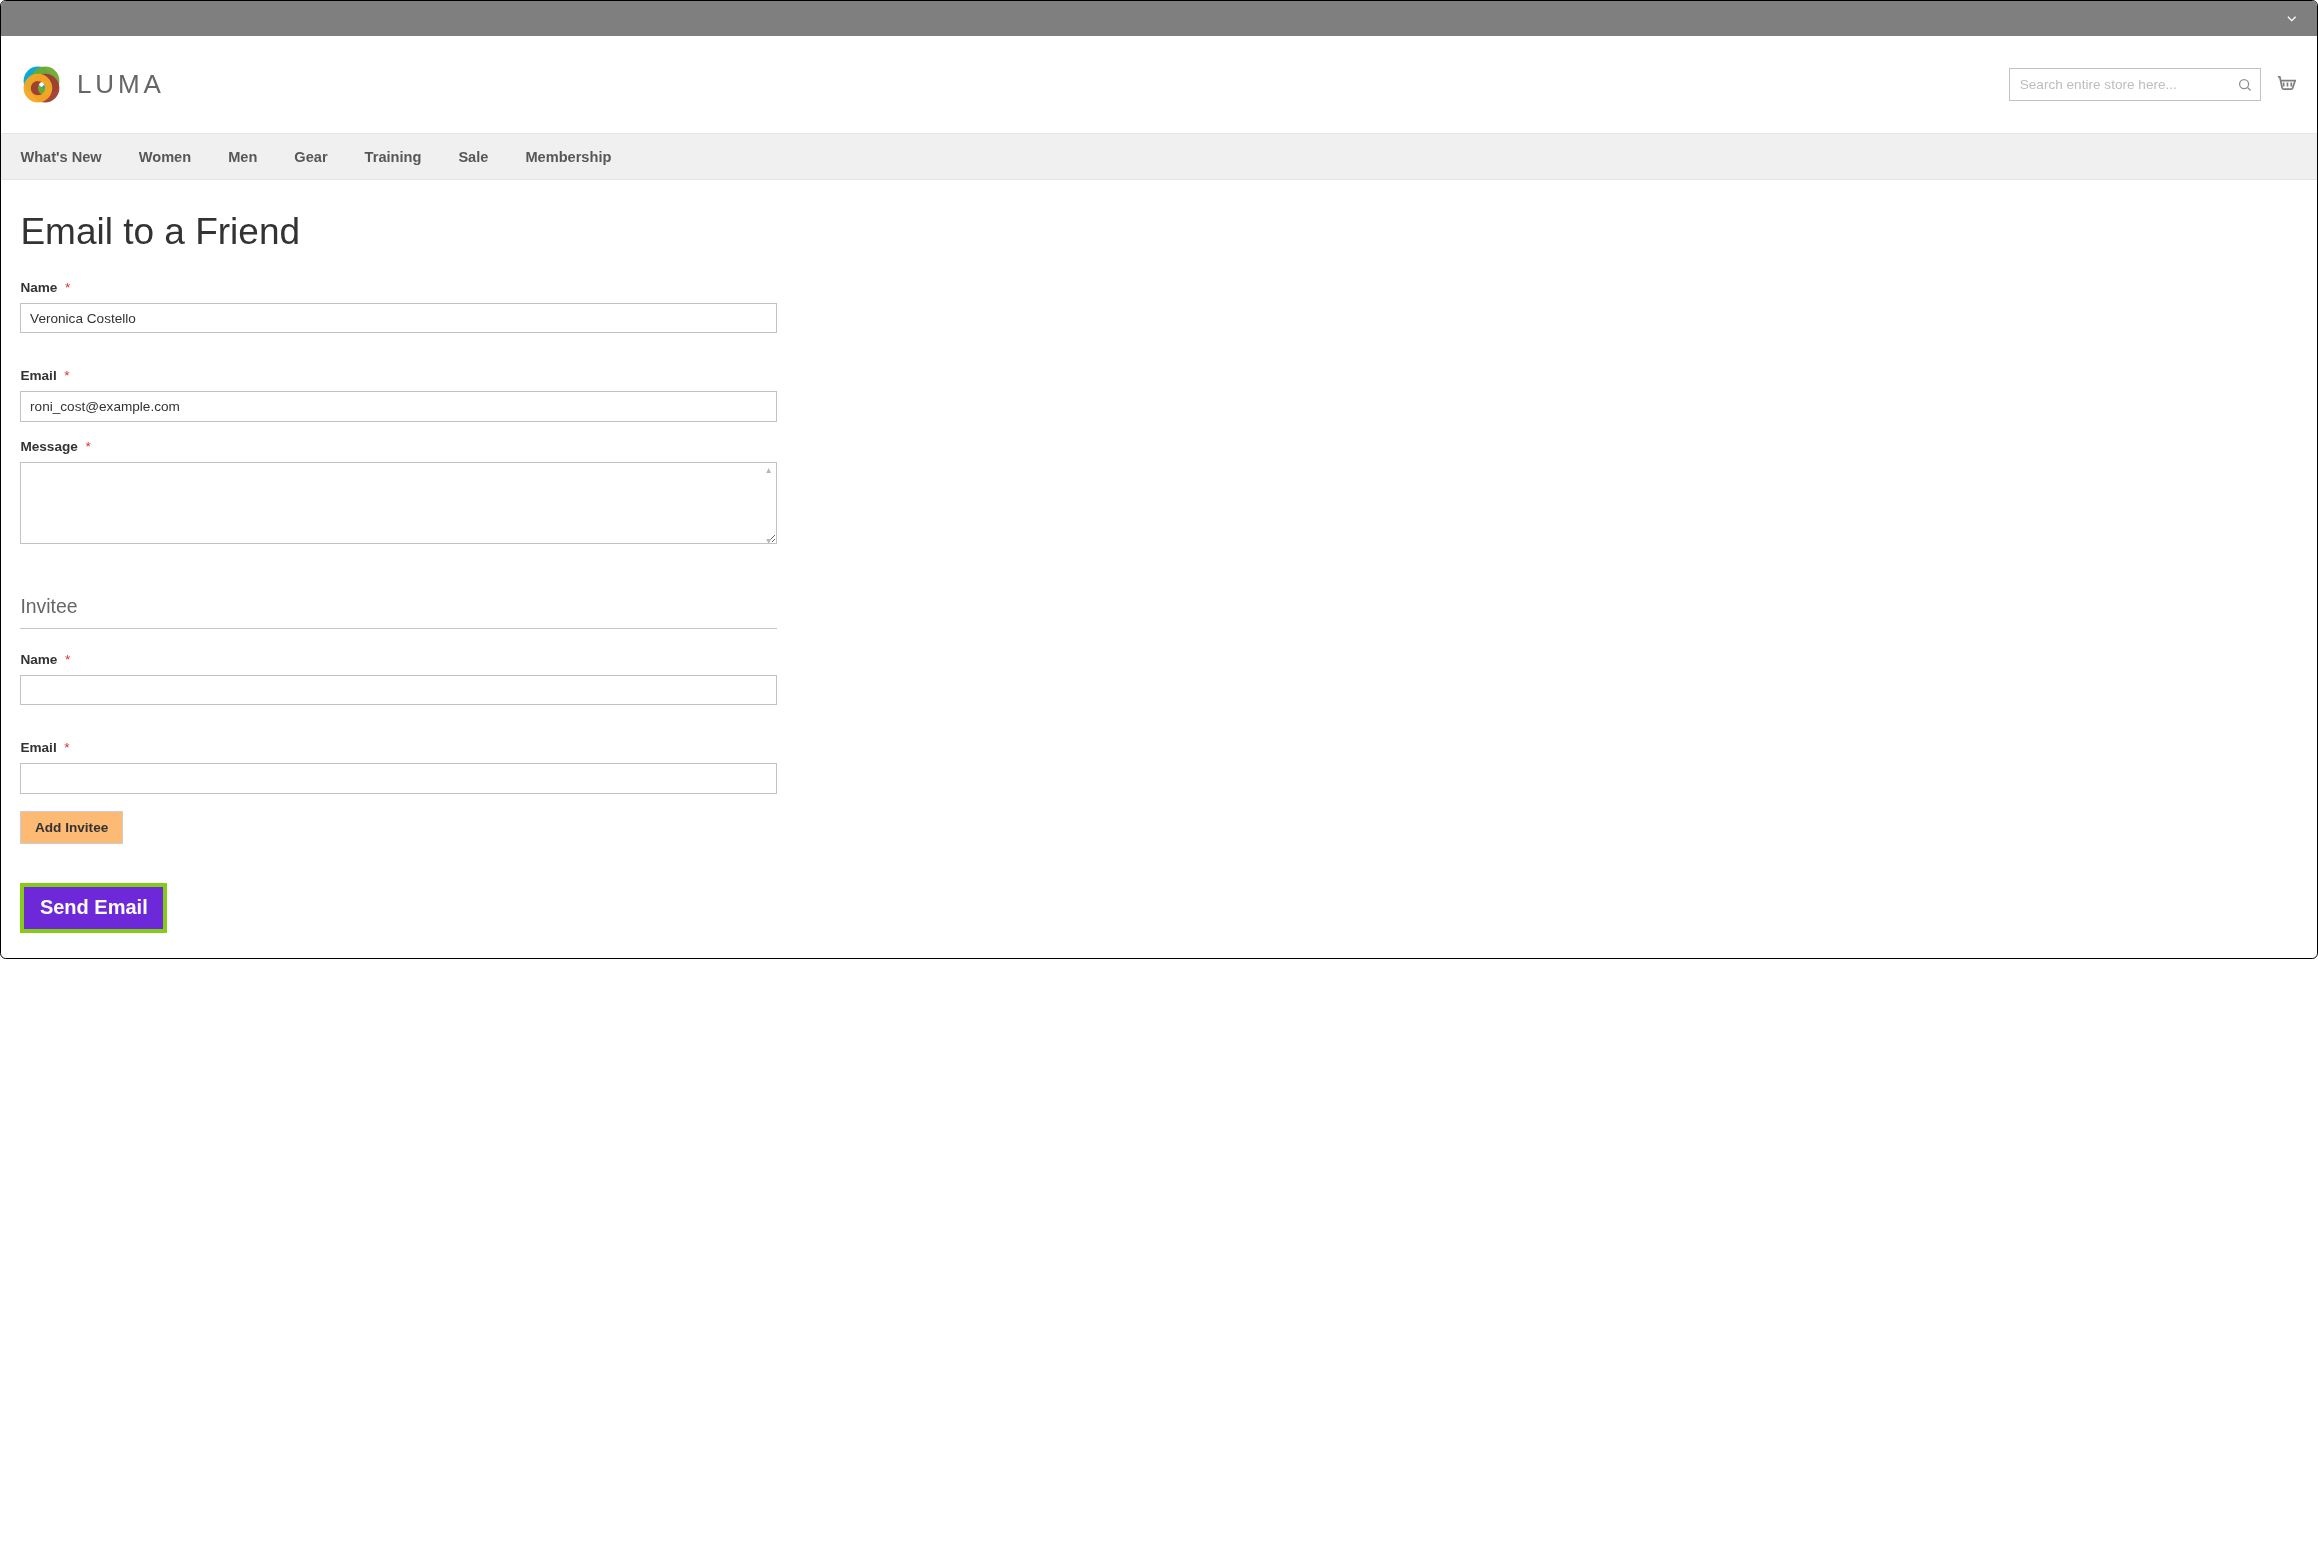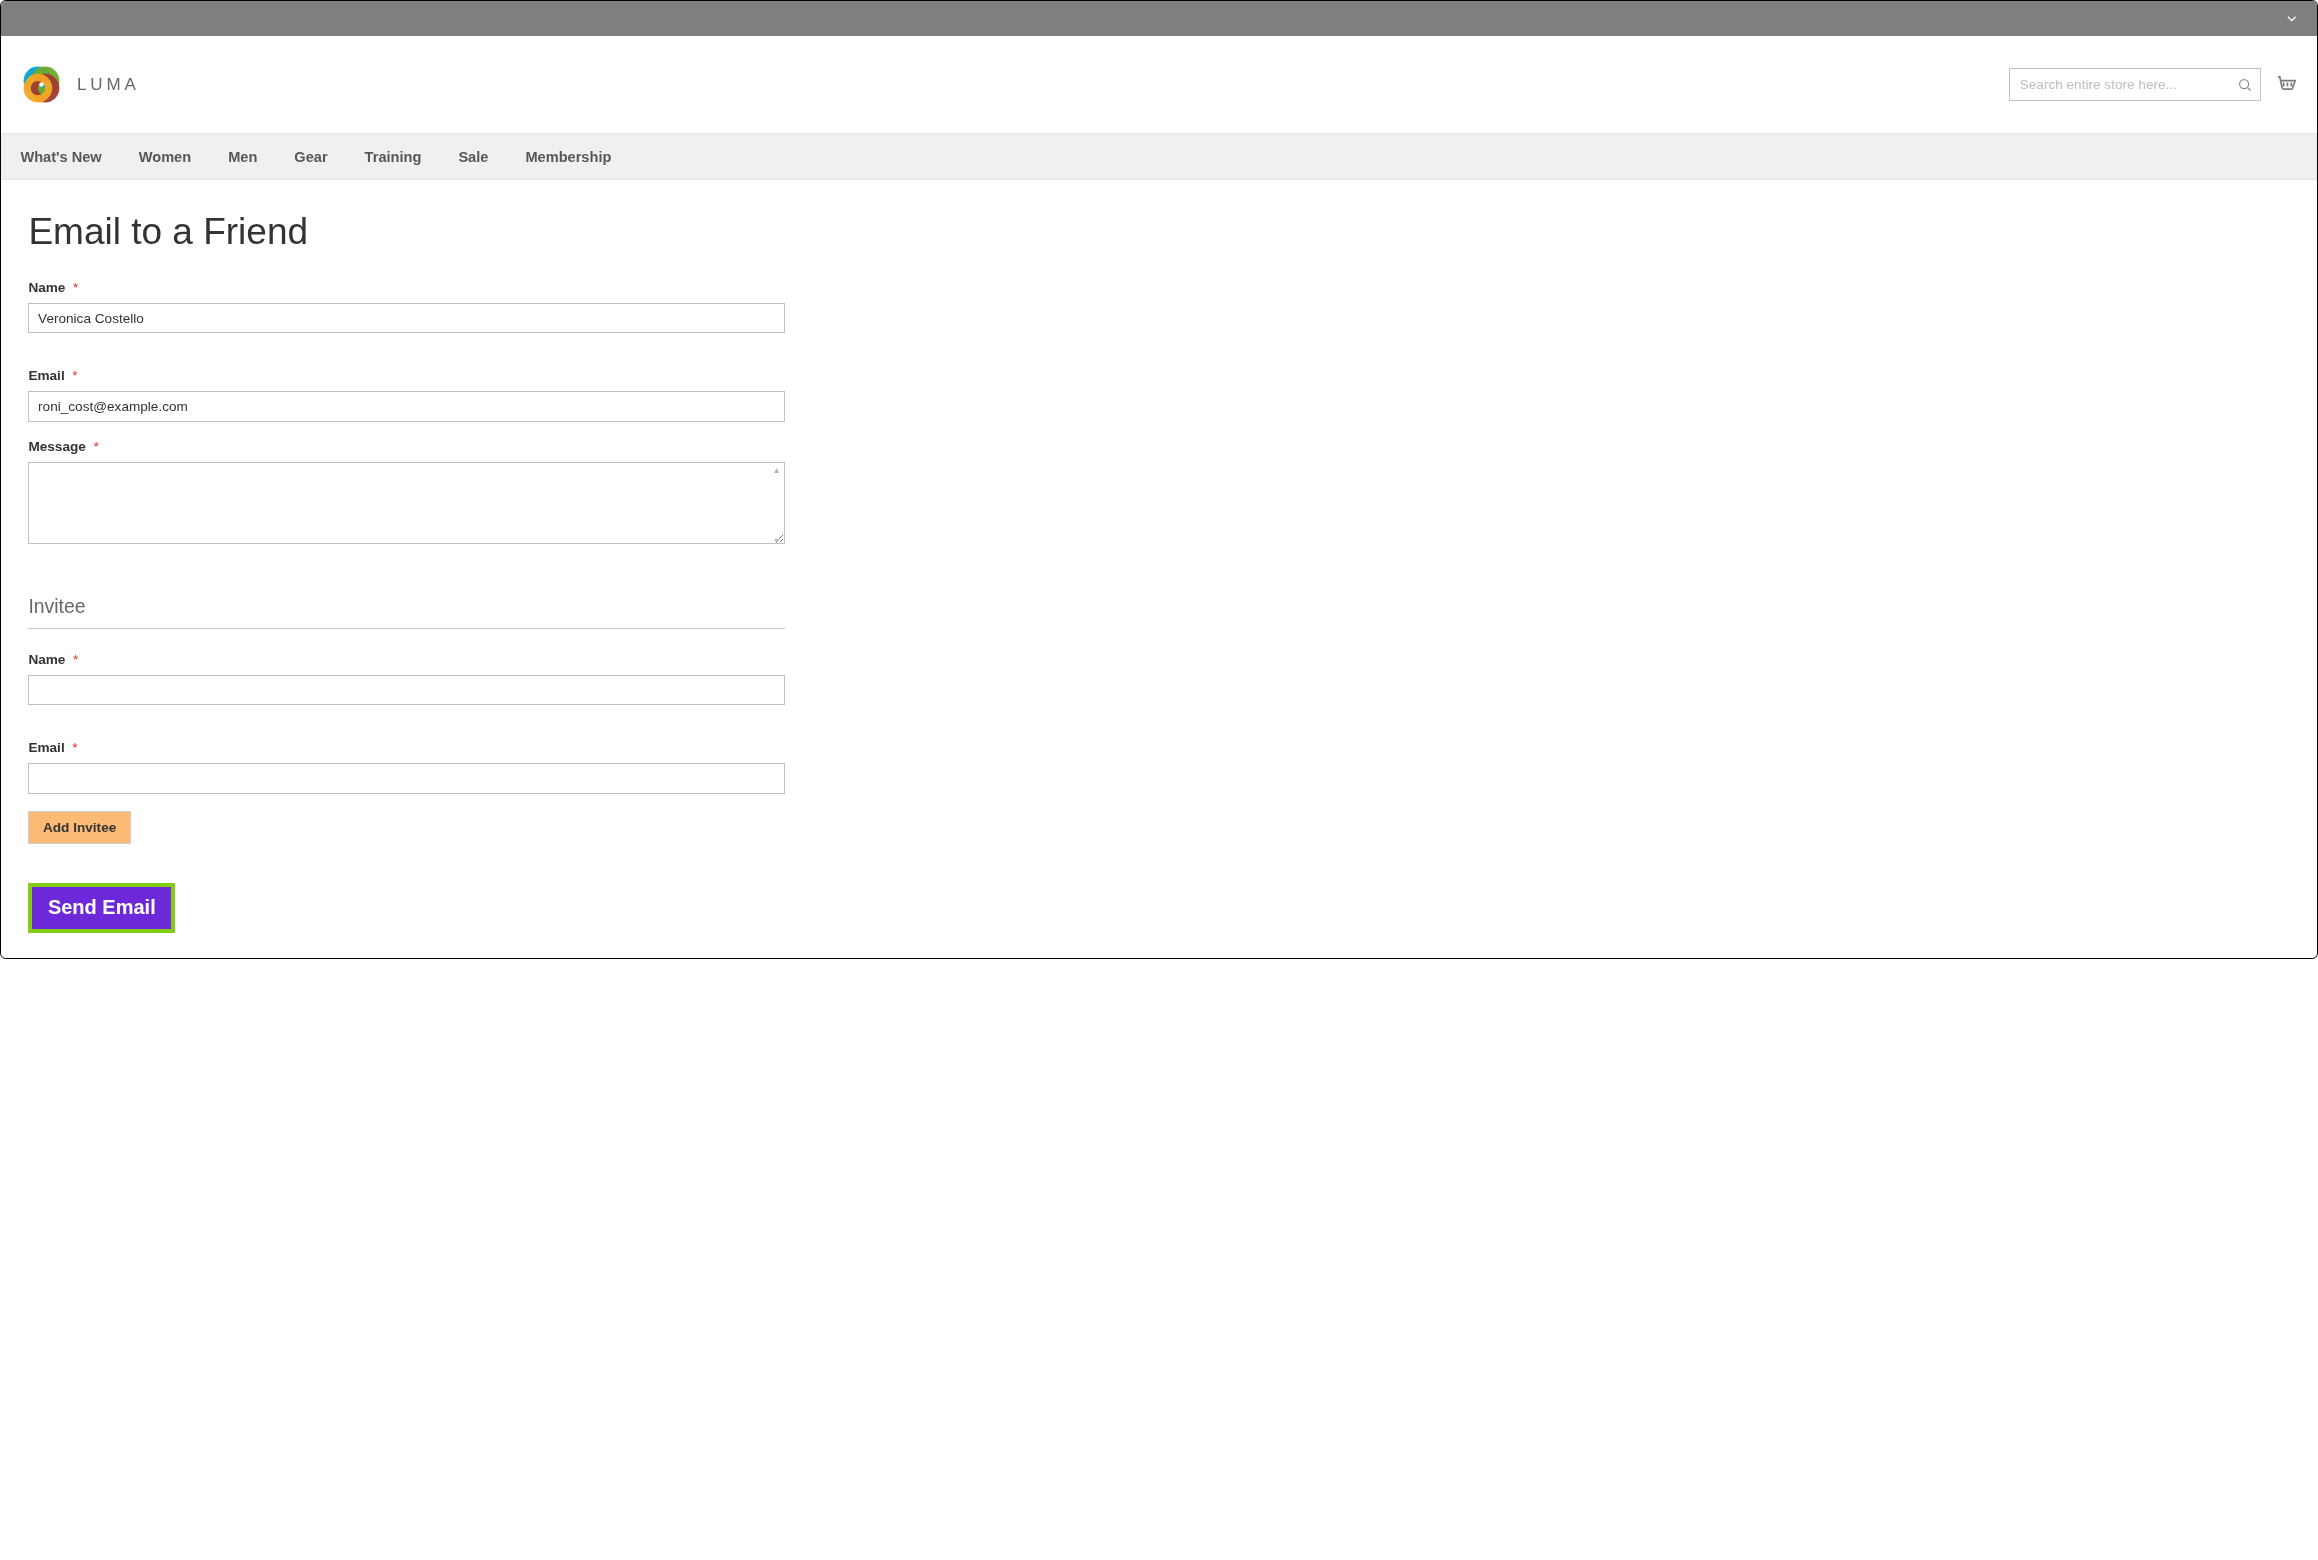--- a/index.html
+++ b/index.html
@@ -22,21 +22,21 @@
 
   
   .header {
     display: flex;
     align-items: center;
     justify-content: space-between;
     padding: 27px 19.4px 27px 19.4px;
   }
   .logo-wrap { display:flex; align-items:center; gap:13.6px; }
   .logo-mark { width:43px; height:43px; display:block; }
-  .logo-text { font-size: 17px; letter-spacing: 3.9px; color:#666; font-weight:400; }
+  .logo-text { font-size: 26px; letter-spacing: 3.9px; color:#666; font-weight:400; }
 
   .header-tools { display:flex; align-items:center; gap:13.6px; }
   .search-box {
     display:flex; align-items:center;
     width: 252px; height: 33px;
     border: 1px solid #c2c2c2;
     background:#fff;
     padding: 0 7.8px 0 9.7px;
     gap: 32px;
   }
@@ -58,21 +58,21 @@
     height: 47px;
     align-items:center;
     border-top: 1px solid #e5e5e5;
     border-bottom: 1px solid #e5e5e5;
   }
   .nav a {
     color:#575757; font-size:14.6px; font-weight:600; text-decoration:none; cursor:pointer;
   }
 
   
-  .page { padding: 17.5px 19.4px 25px 19.4px; margin-left: 8px; }
+  .page { padding: 17.5px 19.4px 25px 19.4px; }
   .page-title { font-size: 37px; font-weight:300; color:#333; margin: 13.6px 0 27px 0; }
 
   .form-area { max-width: 757px; }
   .fieldset + .fieldset { margin-top: 47px; }
   .legend {
     font-size: 19.4px; font-weight:300; color:#666;
     padding-bottom: 9.7px; border-bottom: 1px solid #c6c6c6;
     margin-bottom: 23px;
   }
 

